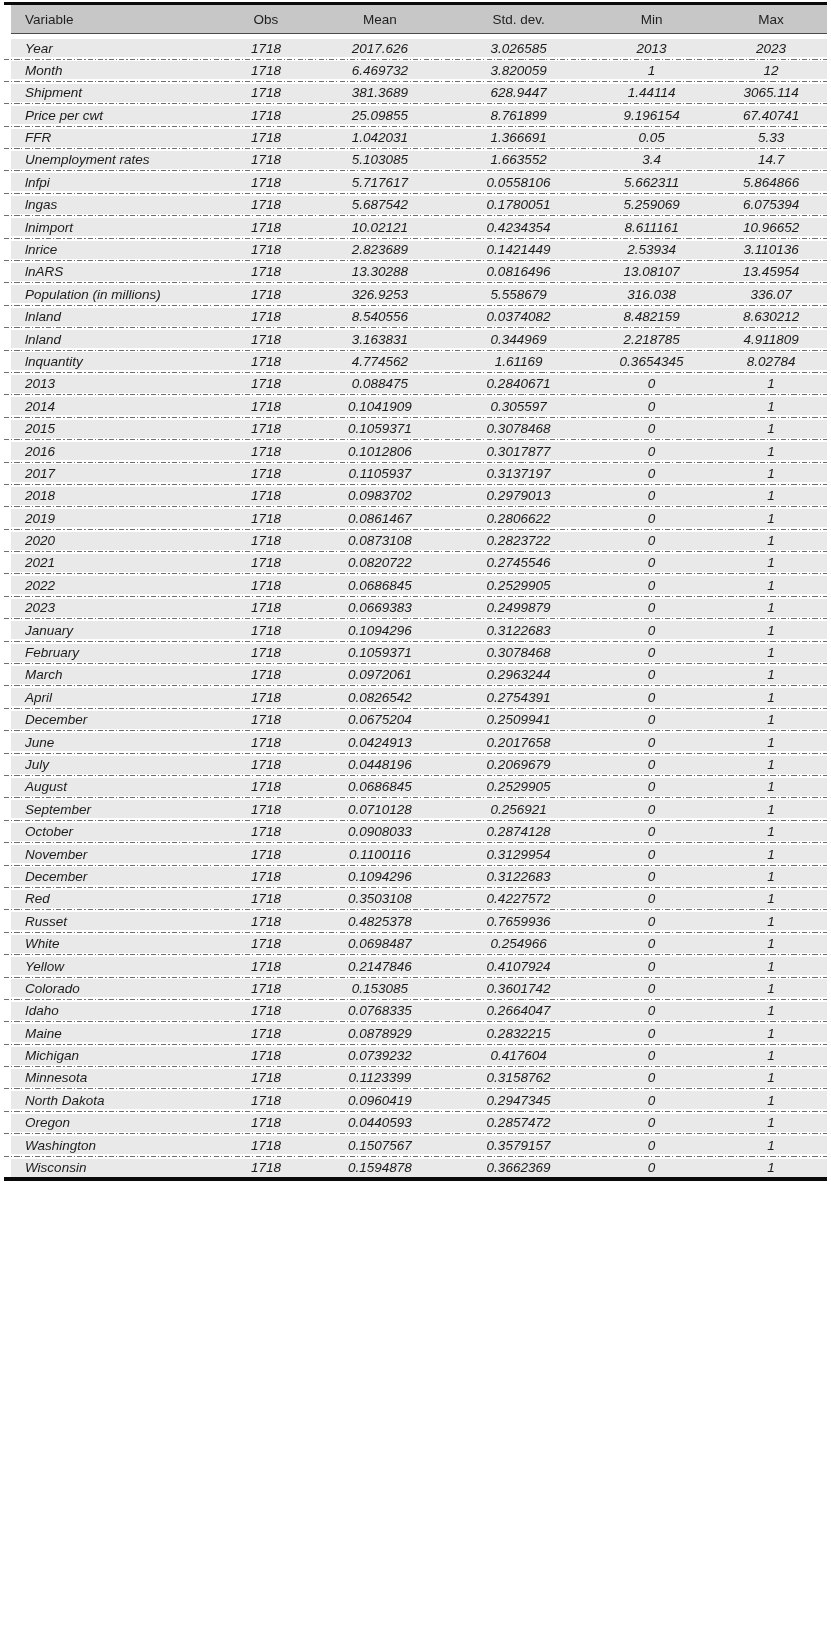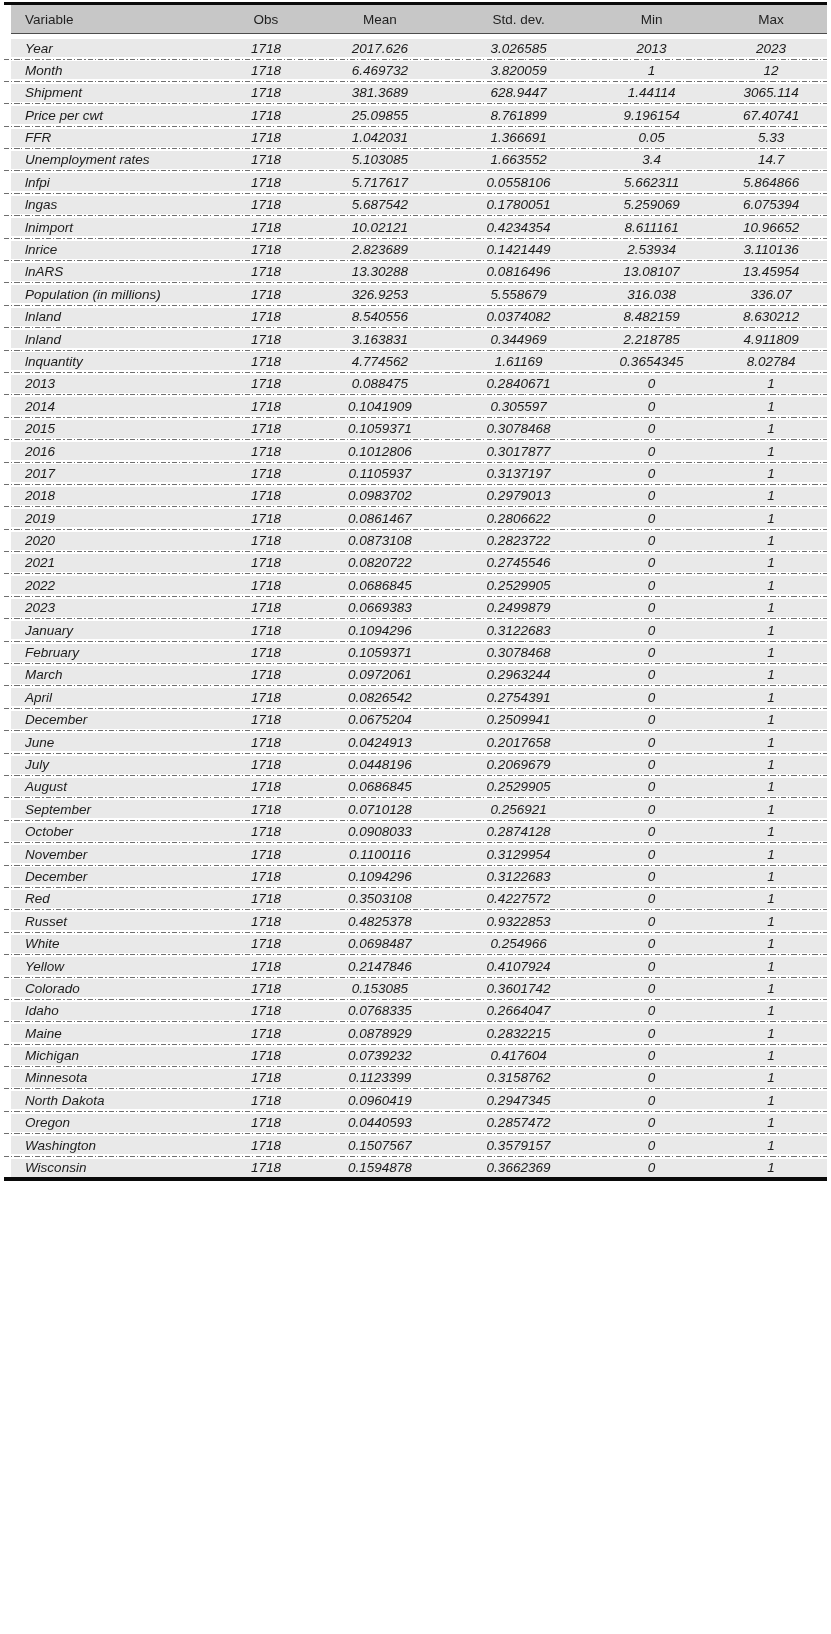--- a/index.html
+++ b/index.html
@@ -445,21 +445,21 @@
     <div class="cell num">0.3503108</div>
     <div class="cell num">0.4227572</div>
     <div class="cell num">0</div>
     <div class="cell num">1</div>
   </div>
 <div class="divider"></div>
   <div class="grid-row data-row">
     <div class="cell var">Russet</div>
     <div class="cell num">1718</div>
     <div class="cell num">0.4825378</div>
-    <div class="cell num">0.9322853</div>
+    <div class="cell num">0.7659936</div>
     <div class="cell num">0</div>
     <div class="cell num">1</div>
   </div>
 <div class="divider"></div>
   <div class="grid-row data-row">
     <div class="cell var">White</div>
     <div class="cell num">1718</div>
     <div class="cell num">0.0698487</div>
     <div class="cell num">0.254966</div>
     <div class="cell num">0</div>

